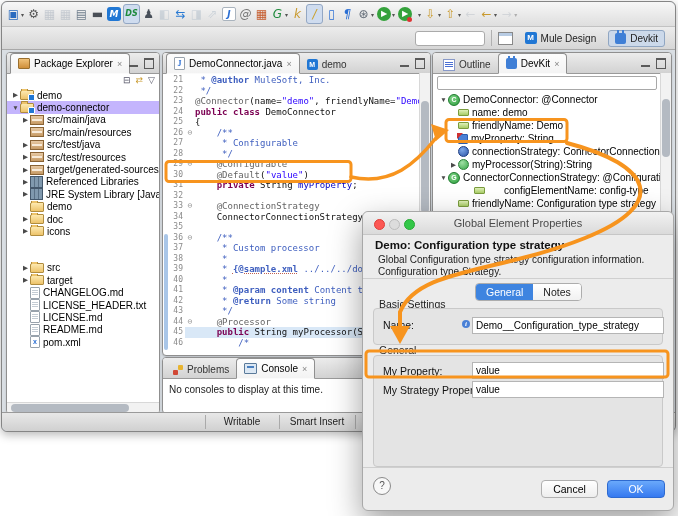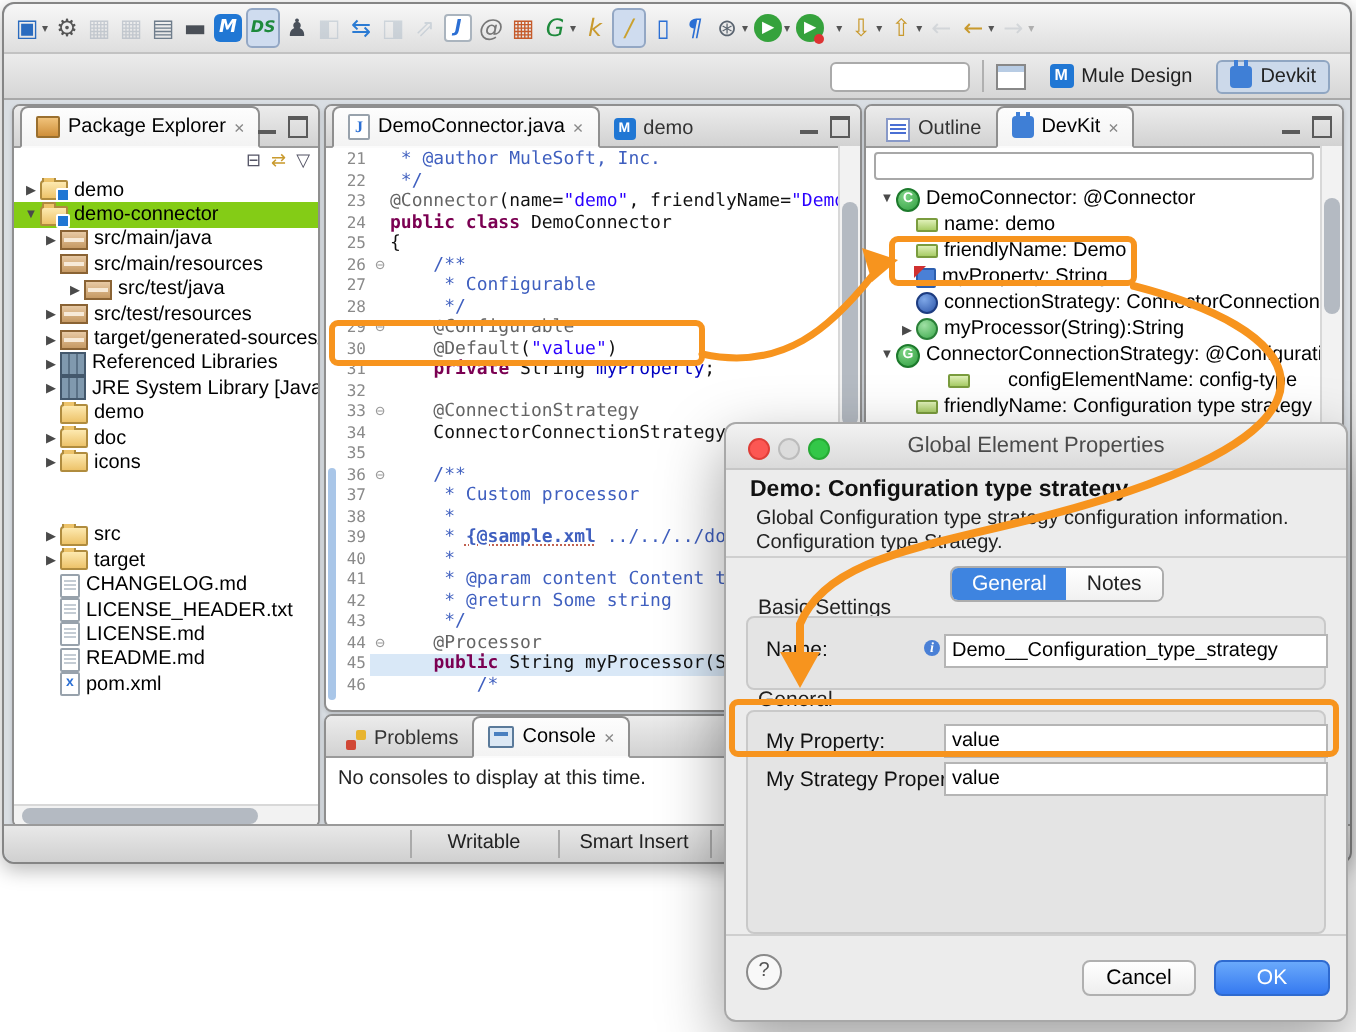--- a/index.html
+++ b/index.html
@@ -73,21 +73,21 @@
   .ticon.console{width:11px;height:9px;background:#dce8f4;border:1px solid #5a7a9a;border-radius:1px}
   .ticon.console::before{content:"";display:block;margin:2px;height:2px;background:#4a80c0}
   
   #pkg{left:4px;top:50px;width:152px;height:360px}
   .ptoolbar{position:absolute;top:22px;right:4px;display:flex;gap:5px;font-size:9px;color:#556;z-index:2}
   .ptoolbar i{font-style:normal;cursor:default}
   .tree{position:absolute;left:0;right:0;font-size:10px}
   #pkg .tree{top:36px;bottom:10px;overflow:hidden}
   .trow{display:flex;align-items:center;white-space:nowrap;overflow:hidden}
   #pkg .trow{height:12.4px}
-  .trow.sel{background:#84cc16}
+  .trow.sel{background:#c4b5fd}
   .arr{width:9px;font-size:6.5px;color:#4a4a4a;text-align:center;flex:none;font-style:normal}
   .lbl{white-space:nowrap}
   
   .fico{display:inline-block;width:12px;height:9px;margin:0 3px 0 0;position:relative;flex:none}
   .fico.folder,.fico.project,.fico.mule-project{background:linear-gradient(#fde9b0,#edc36a);
         border:1px solid #b08c3e;border-radius:2px 1px 1px 1px;height:8px}
   .fico.folder::before,.fico.project::before,.fico.mule-project::before{content:"";position:absolute;top:-3px;left:0;
         width:5px;height:2px;background:#edc36a;border:1px solid #b08c3e;border-bottom:none;border-radius:1px 1px 0 0}
   .fico.project::after,.fico.mule-project::after{content:"";position:absolute;right:-2px;bottom:-2px;width:5px;height:5px;
         background:#2077d4;border:1px solid #fff;border-radius:1px}
@@ -107,21 +107,21 @@
   .code{position:absolute;top:20px;left:0;right:10px;bottom:0;padding-top:2px;
         font-family:"DejaVu Sans Mono",monospace;font-size:9px;line-height:10.5px}
   .cline{display:flex;height:10.5px}
   .lnum{width:20px;text-align:right;color:#8a8a8a;font-size:8px;flex:none;padding-right:2px}
   .fold{width:10px;color:#9a9a9a;font-size:8px;flex:none;text-align:center}
   .cbody{flex:1;white-space:pre}
   .cur .cbody,.cur .fold{background:#d9e8f7}
   .sg-kw{color:#7b0052;font-weight:bold}
   .sg-str{color:#2a00ff}
   .sg-doc{color:#3f5fbf}
-  .sg-dtag,.sg-docb{color:#3f5fbf;font-weight:normal}
+  .sg-dtag,.sg-docb{color:#3f5fbf;font-weight:bold}
   .sg-docu{color:#3f5fbf;font-weight:bold;text-decoration:underline dotted #c06050}
   .sg-ann{color:#646464}
   .sg-fld{color:#0000c0}
   .sg-pl{color:#111}
   .rangebar{position:absolute;left:1px;width:4px;top:181px;height:116px;background:#a9c6e8;border-radius:2px}
   .vsb{position:absolute;top:20px;right:0;bottom:0;width:10px;background:#f2f2f2;border-left:1px solid #d8d8d8}
   .vsb .th{position:absolute;left:1px;right:1px;background:#b4bac2;border-radius:4px}
   #editor .vsb .th{top:28px;height:112px}
   #right .vsb .th{top:26px;height:58px}
   
@@ -337,21 +337,21 @@
         <div class="trow" style="padding-left: 14px;">
           <i class="arr">▶</i>
           <i class="fico package"></i>
           <span class="lbl">src/main/java</span>
         </div>
         <div class="trow" style="padding-left: 14px;">
           <i class="arr"></i>
           <i class="fico package"></i>
           <span class="lbl">src/main/resources</span>
         </div>
-        <div class="trow" style="padding-left: 26px;">
+        <div class="trow" style="padding-left: 14px;">
           <i class="arr">▶</i>
           <i class="fico package"></i>
           <span class="lbl">src/test/java</span>
         </div>
         <div class="trow" style="padding-left: 14px;">
           <i class="arr">▶</i>
           <i class="fico package"></i>
           <span class="lbl">src/test/resources</span>
         </div>
         <div class="trow" style="padding-left: 14px;">

